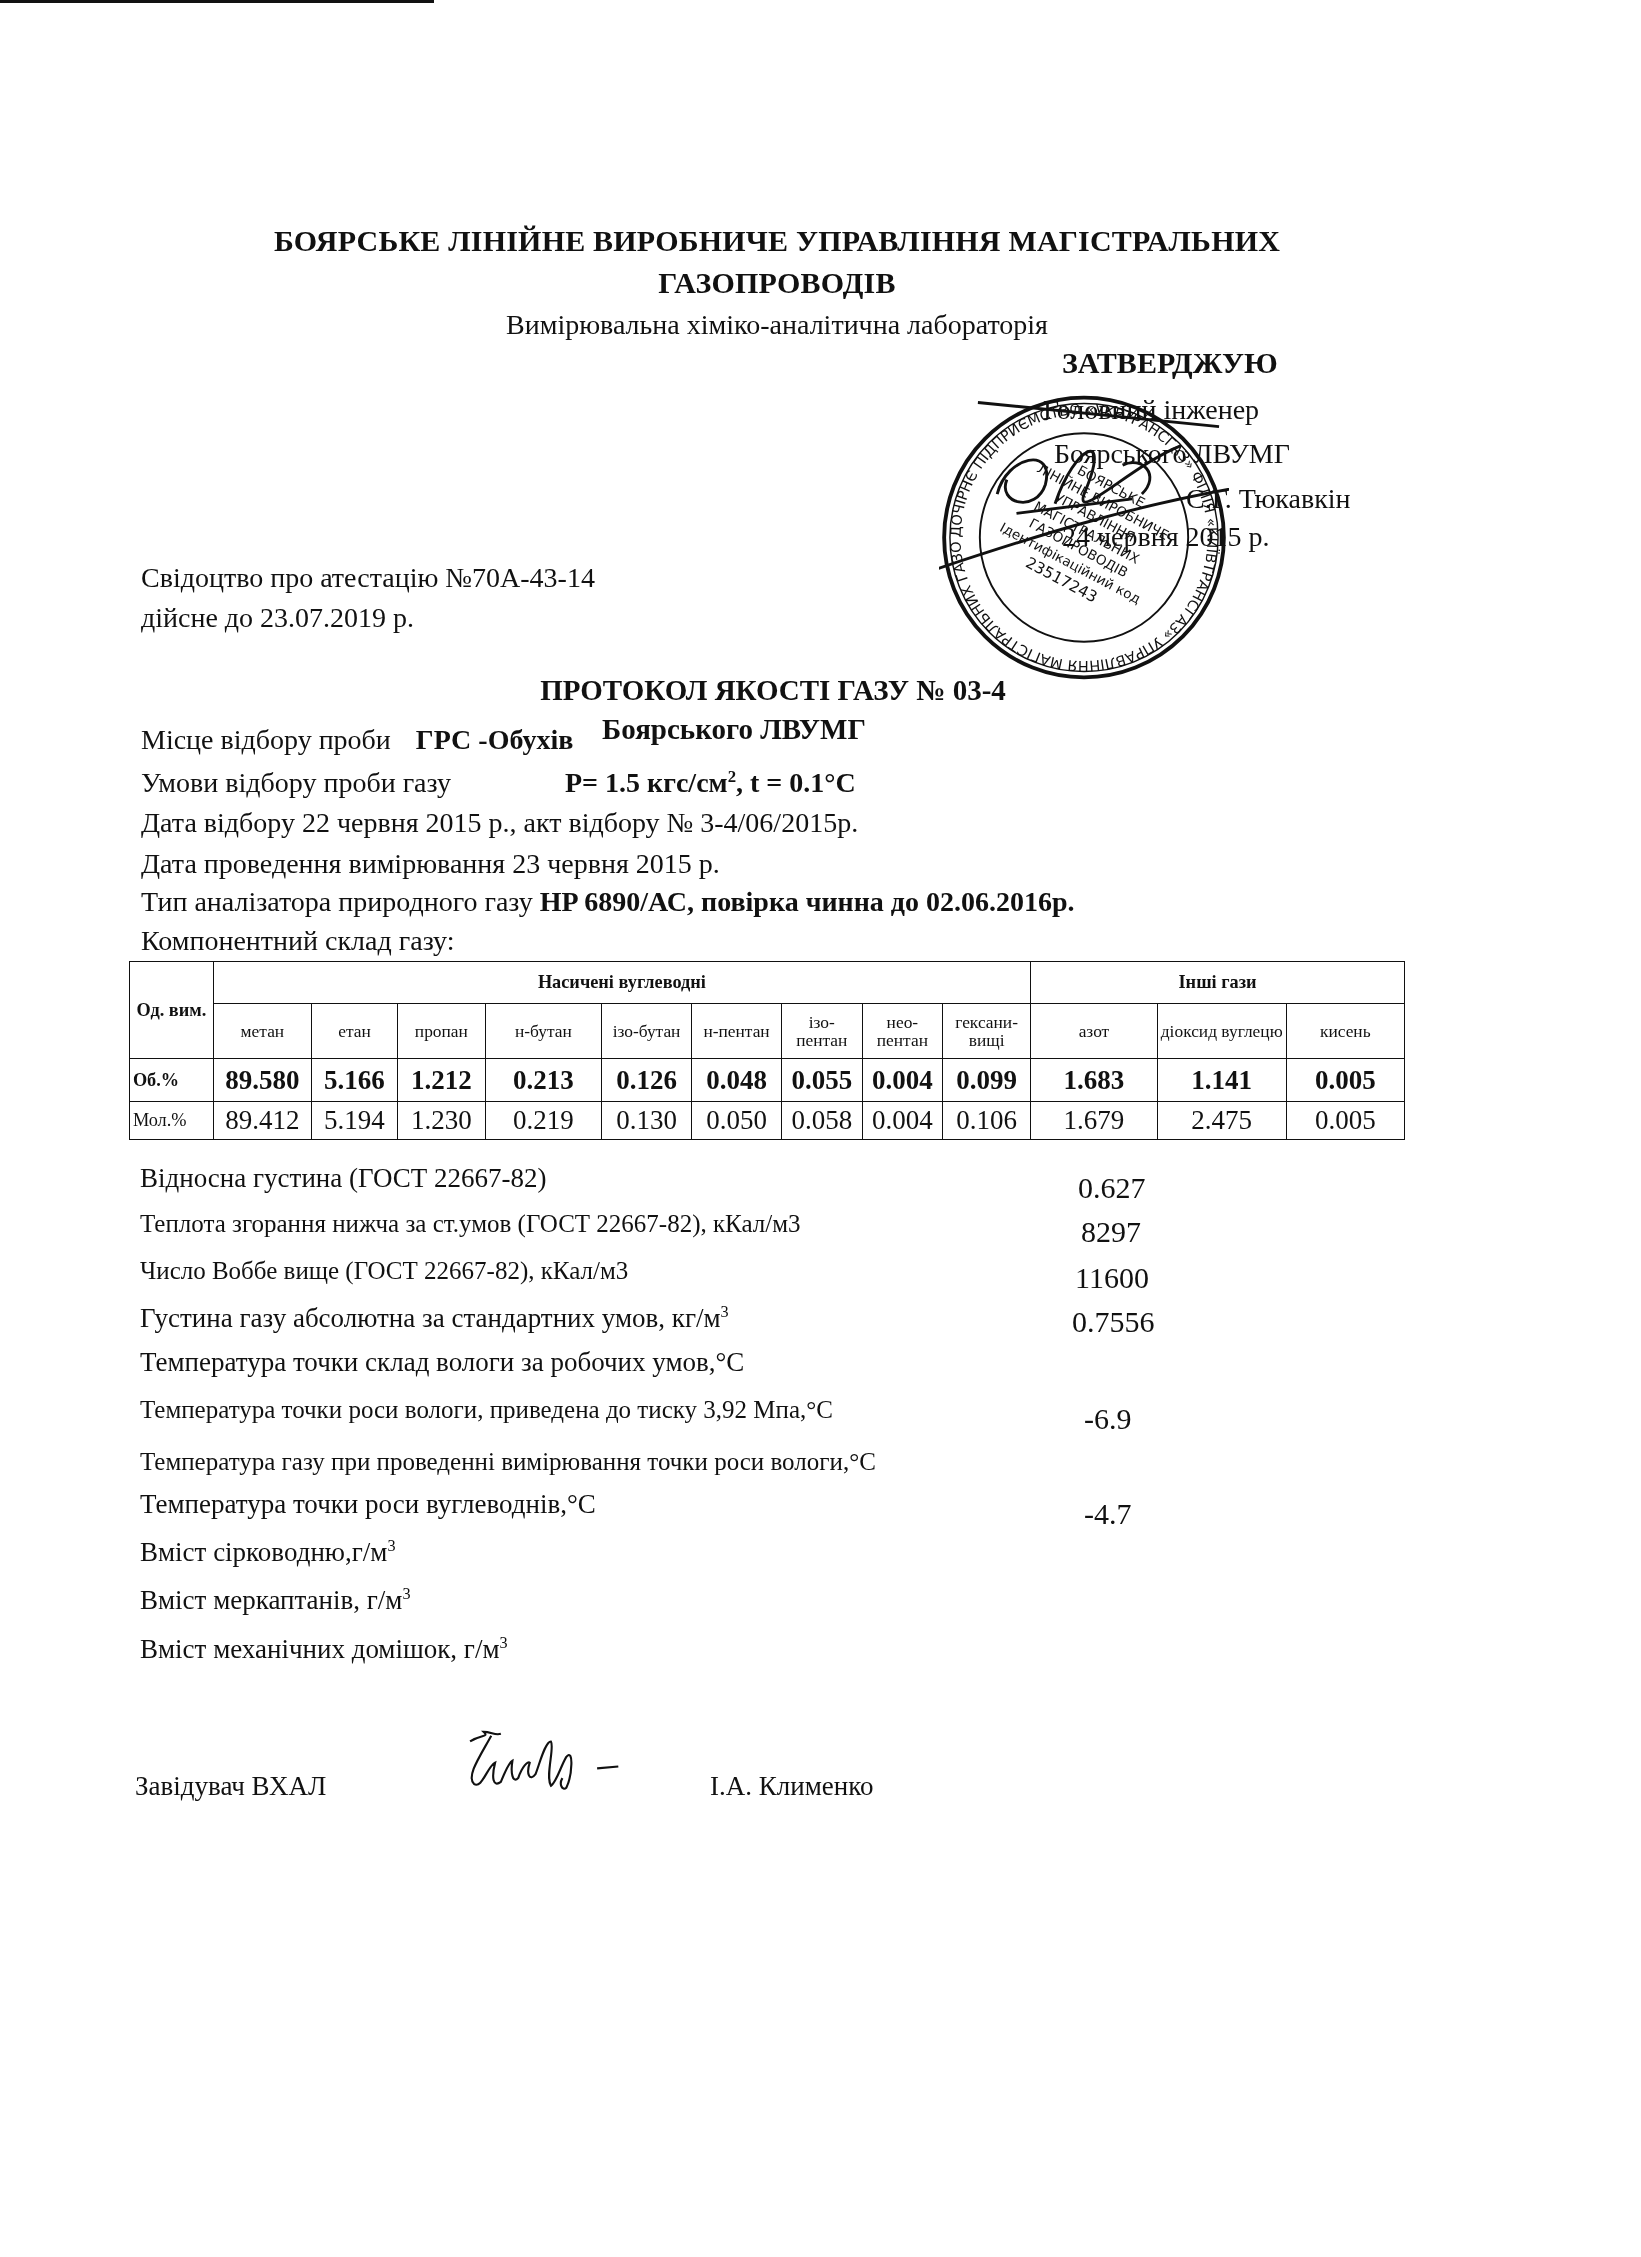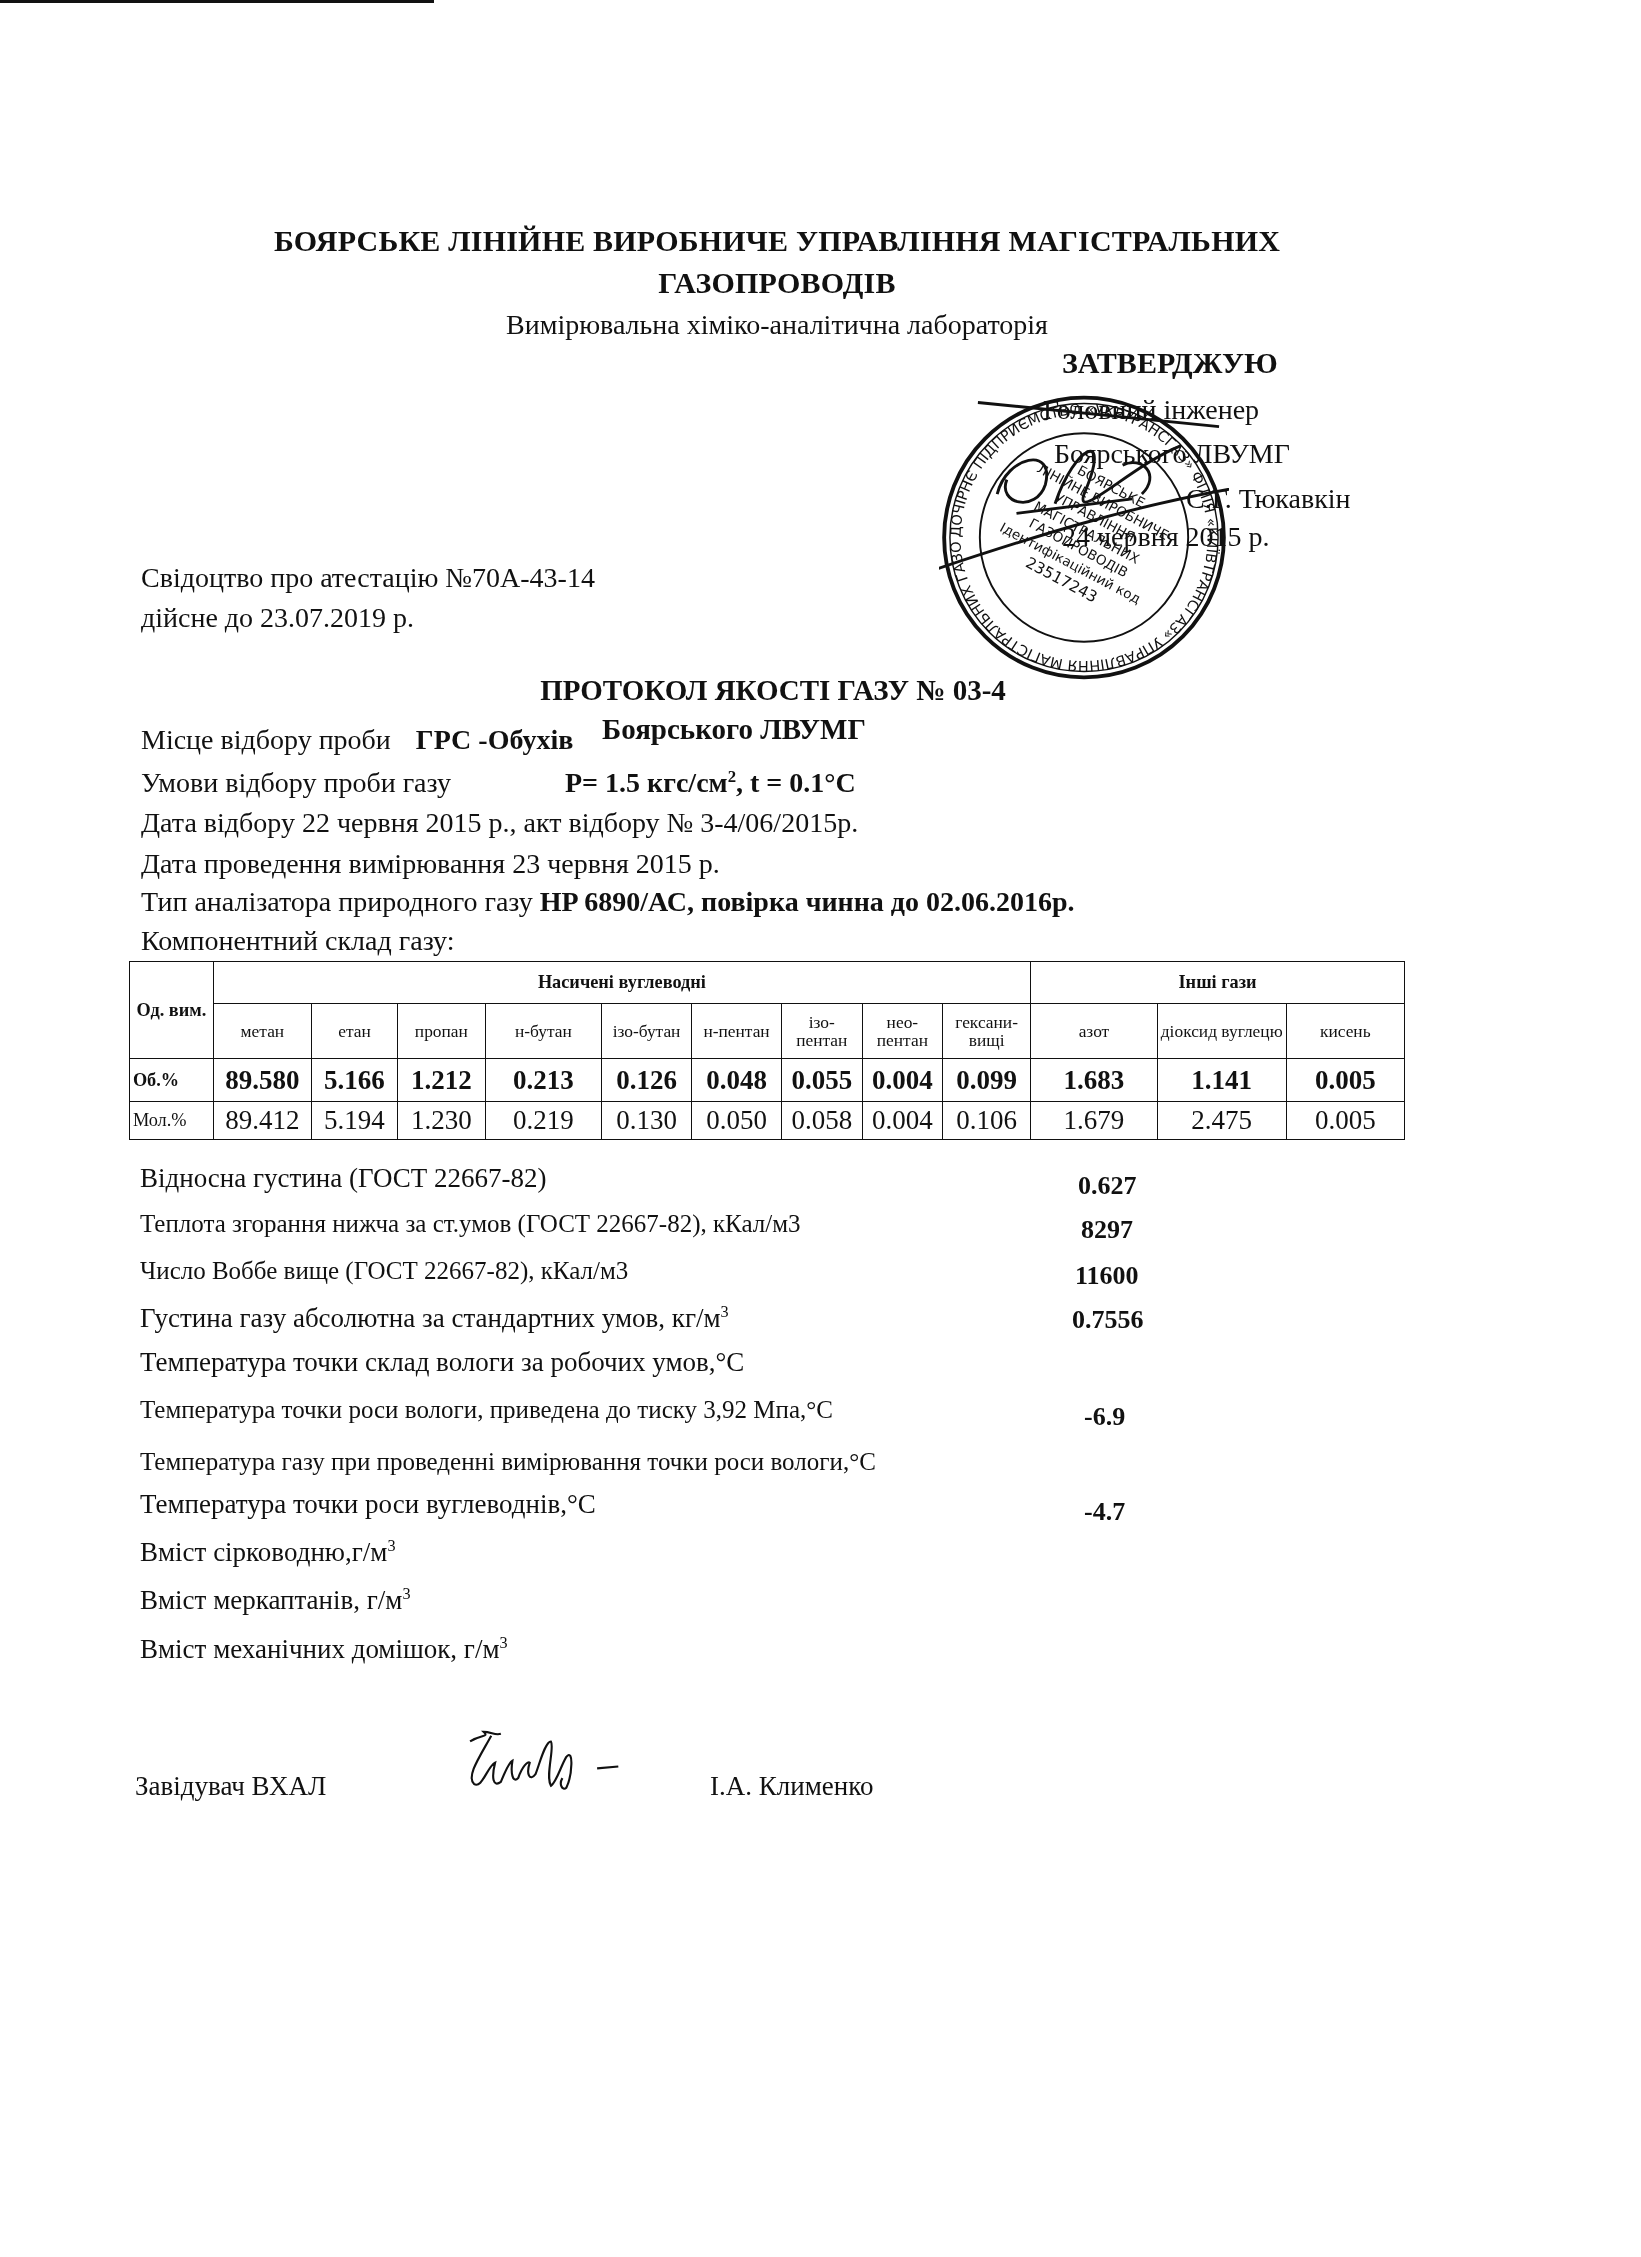--- a/index.html
+++ b/index.html
@@ -18,21 +18,21 @@
                font-family:"Liberation Serif", serif; }
   table.comp td { border:1.9px solid #111; text-align:center; padding:0 2.9px; }
   .hdr-unit { font-weight:bold; font-size:18.3px; width:73px; }
   .hdr-group { font-weight:bold; font-size:18.3px; height:41px; }
   .hdr-comp { font-size:17.4px; height:54px; line-height:18.3px; }
   .row-vol td { font-weight:bold; font-size:27px; height:42px; text-align:right; border-top:2.9px solid #111; }
   .row-mol td { font-size:27px; height:37px; text-align:right; }
   .row-vol td.unit, .row-mol td.unit { font-size:18.3px; text-align:left; font-weight:bold; }
   .row-mol td.unit { font-weight:normal; }
   .prop-label { left:140px; font-size:27px; }
-  .prop-val { font-weight:bold; font-size:26px; }
+  .prop-val { font-weight:normal; font-size:30px; }
   sup { font-size:60%; }
   .sig-label { font-size:27px;margin-top:12px; }
   .stamp { position:absolute; left:939px; top:388px; }
   .signature { position:absolute; }
 </style>
 </head>
 <body>
 
 <div class="topline"></div>
 

